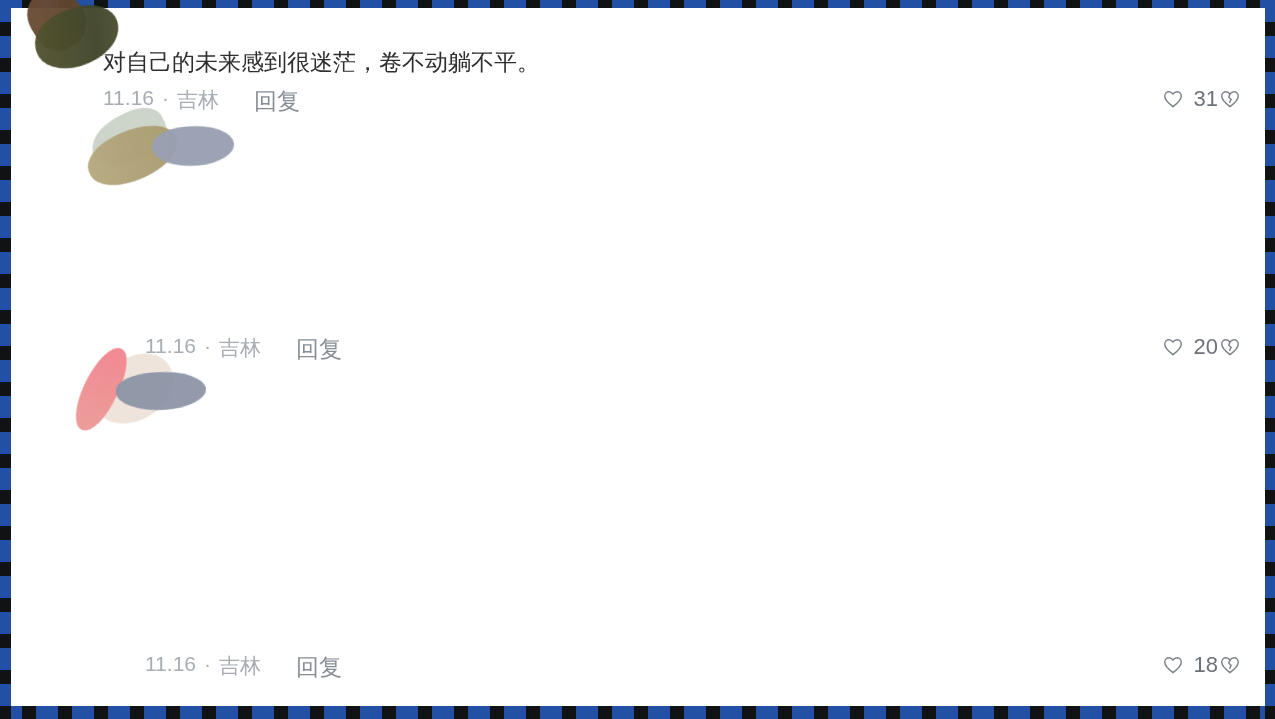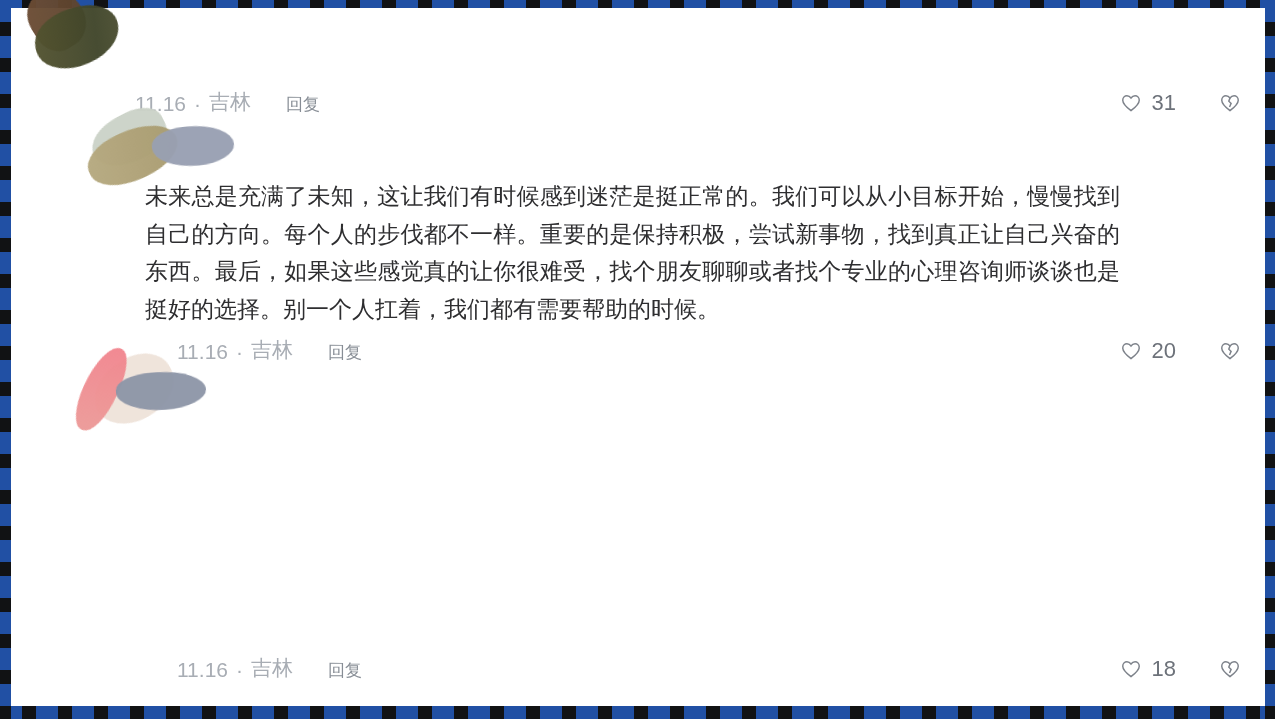--- a/index.html
+++ b/index.html
@@ -16,29 +16,29 @@
   .b-left{left:0;top:0;bottom:0;width:11px;
     background:repeating-linear-gradient(180deg,#2150a4 0 22px,#111214 22px 36px);}
   .b-right{right:0;top:0;bottom:0;width:10px;
     background:repeating-linear-gradient(180deg,#2150a4 0 22px,#111214 22px 36px);}
 
   .ctext{
     position:absolute; color:#2e2e30; font-size:23px; line-height:37.5px;
     letter-spacing:0px; text-align:justify;
   }
   .meta{
-    position:absolute; height:30px; display:flex; align-items:flex-end;
-    font-size:21px; color:#a8adb4;margin-left:32px;
+    position:absolute; height:30px; display:flex; align-items:flex-start;
+    font-size:21px; color:#a8adb4;
   }
   .meta .sep{margin:0 8px;}
   .meta .reply{
     margin-left:35px; background:none; border:none; padding:0;
-    font-size:17px; color:#878d95; font-family:inherit; cursor:pointer;
+    font-size:23px; color:#878d95; font-family:inherit; cursor:pointer;
   }
-  .actions{margin-left:auto; display:flex; align-items:center; gap:42px;}
+  .actions{margin-left:auto; display:flex; align-items:center; }
   .like{display:flex; align-items:center; gap:9px; cursor:pointer;}
   .like .cnt{font-size:22px; color:#6d727a;}
   .hicon{width:24px; height:22px; stroke:#7d828a; fill:none; stroke-width:1.6;}
   .dislike{cursor:pointer; display:flex; align-items:center;}
 
   
   .avatar{position:absolute;}
   .stroke{position:absolute; filter:blur(0.7px); opacity:.96;}
   
   .a1-brown{left:2px;top:-14px;width:54px;height:62px;border-radius:48% 60% 52% 44%;
@@ -75,20 +75,21 @@
 
   <div class="bframe b-top"></div>
   <div class="bframe b-bottom"></div>
   <div class="bframe b-left"></div>
   <div class="bframe b-right"></div>
 
   <div class="avatar" style="left:28px;top:2px;width:100px;height:70px">
     <div class="stroke a1-brown"></div>
     <div class="stroke a1-olive"></div>
   </div>
+  <div class="ctext" style="left:103px;top:44px;width:1000px">对自己的未来感到很迷茫，卷不动躺不平。</div>
   <div class="meta" style="left:103px;right:33px;top:86px">
     <span>11.16</span>
     <span class="sep">·</span>
     <span>吉林</span>
     <button class="reply">回复</button>
     <div class="actions">
       <div class="like">
         <svg class="hicon" viewBox="0 0 24 24">
             <use href="#heart-shape"></use>
           </svg>
@@ -101,21 +102,20 @@
         </svg>
       </div>
     </div>
   </div>
 
   <div class="avatar" style="left:86px;top:118px;width:150px;height:75px">
     <div class="stroke a2-sage"></div>
     <div class="stroke a2-khaki"></div>
     <div class="stroke a2-blue"></div>
   </div>
-  <div class="ctext" style="left:145px;top:178px;width:975px">未来总是充满了未知，这让我们有时候感到迷茫是挺正常的。我们可以从小目标开始，慢慢找到自己的方向。每个人的步伐都不一样。重要的是保持积极，尝试新事物，找到真正让自己兴奋的东西。最后，如果这些感觉真的让你很难受，找个朋友聊聊或者找个专业的心理咨询师谈谈也是挺好的选择。别一个人扛着，我们都有需要帮助的时候。</div>
   <div class="meta" style="left:145px;right:33px;top:334px">
     <span>11.16</span>
     <span class="sep">·</span>
     <span>吉林</span>
     <button class="reply">回复</button>
     <div class="actions">
       <div class="like">
         <svg class="hicon" viewBox="0 0 24 24">
             <use href="#heart-shape"></use>
           </svg>

